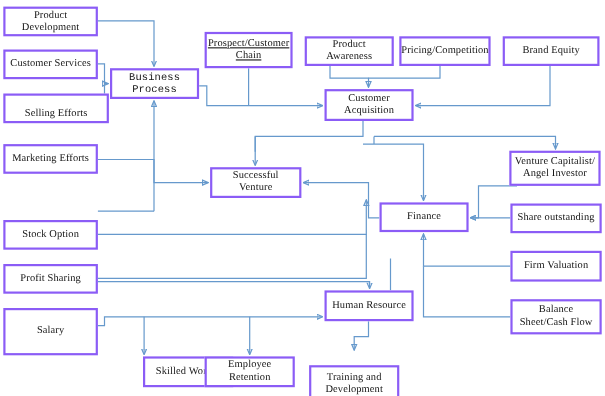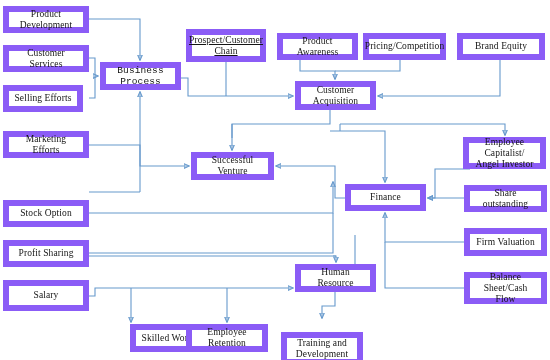--- a/index.html
+++ b/index.html
@@ -7,21 +7,21 @@
     position:relative;
     width:550px;
     height:360px;
     background:#ffffff;
     font-family:"Liberation Serif", "DejaVu Serif", serif;
     overflow:hidden;
   }
   .node{
     position:absolute;
     box-sizing:border-box;
-    border:6px solid #8b5cf6;
+    border:2px solid #8b5cf6;
     background:#ffffff;
     display:flex;
     align-items:center;
     justify-content:center;
     text-align:center;
     font-size:9.5px;
     line-height:11px;
     color:#151515;
     letter-spacing:0.1px;
     padding:1px 3px;
@@ -109,33 +109,33 @@
     <path d="M335,292 L335,306 L322,306 L322,318" marker-end="url(#ah)"></path>
   </svg>
 
   <div id="nodes">
       <div class="node" style="left: 3px; top: 6px; width: 86px; height: 27px;">
         <span>Product Development</span>
       </div>
       <div class="node" style="left: 3px; top: 45px; width: 86px; height: 27px;">
         <span>Customer Services</span>
       </div>
-      <div class="node" style="left: 3px; top: 85px; width: 80px; height: 27px;">
+      <div class="node" style="left: 3px; top: 85px; width: 96px; height: 27px; align-items: flex-end;">
         <span>Selling Efforts</span>
       </div>
       <div class="node" style="left: 3px; top: 131px; width: 86px; height: 27px;">
         <span>Marketing Efforts</span>
       </div>
       <div class="node" style="left: 3px; top: 200px; width: 86px; height: 27px;">
         <span>Stock Option</span>
       </div>
       <div class="node" style="left: 3px; top: 240px; width: 86px; height: 27px;">
         <span>Profit Sharing</span>
       </div>
-      <div class="node" style="left: 3px; top: 280px; width: 86px; height: 31px;">
+      <div class="node" style="left: 3px; top: 280px; width: 86px; height: 43px;">
         <span>Salary</span>
       </div>
       <div class="node" style="left: 100px; top: 62px; width: 81px; height: 28px; font-family: Liberation Mono, monospace;">
         <span>Business Process</span>
       </div>
       <div class="node" style="left: 186px; top: 29px; width: 80px; height: 33px; text-decoration: underline;">
         <span>Prospect/Customer Chain</span>
       </div>
       <div class="node" style="left: 277px; top: 33px; width: 81px; height: 27px;">
         <span>Product Awareness</span>
@@ -149,21 +149,21 @@
       <div class="node" style="left: 295px; top: 81px; width: 81px; height: 29px;">
         <span>Customer Acquisition</span>
       </div>
       <div class="node" style="left: 191px; top: 152px; width: 83px; height: 28px;">
         <span>Successful Venture</span>
       </div>
       <div class="node" style="left: 345px; top: 184px; width: 81px; height: 27px;">
         <span>Finance</span>
       </div>
       <div class="node" style="left: 463px; top: 137px; width: 83px; height: 32px;">
-        <span>Employee Capitalist/ Angel Investor</span>
+        <span>Venture Capitalist/ Angel Investor</span>
       </div>
       <div class="node" style="left: 464px; top: 185px; width: 83px; height: 27px;">
         <span>Share outstanding</span>
       </div>
       <div class="node" style="left: 464px; top: 228px; width: 83px; height: 28px;">
         <span>Firm Valuation</span>
       </div>
       <div class="node" style="left: 464px; top: 272px; width: 83px; height: 32px;">
         <span>Balance Sheet/Cash Flow</span>
       </div>

